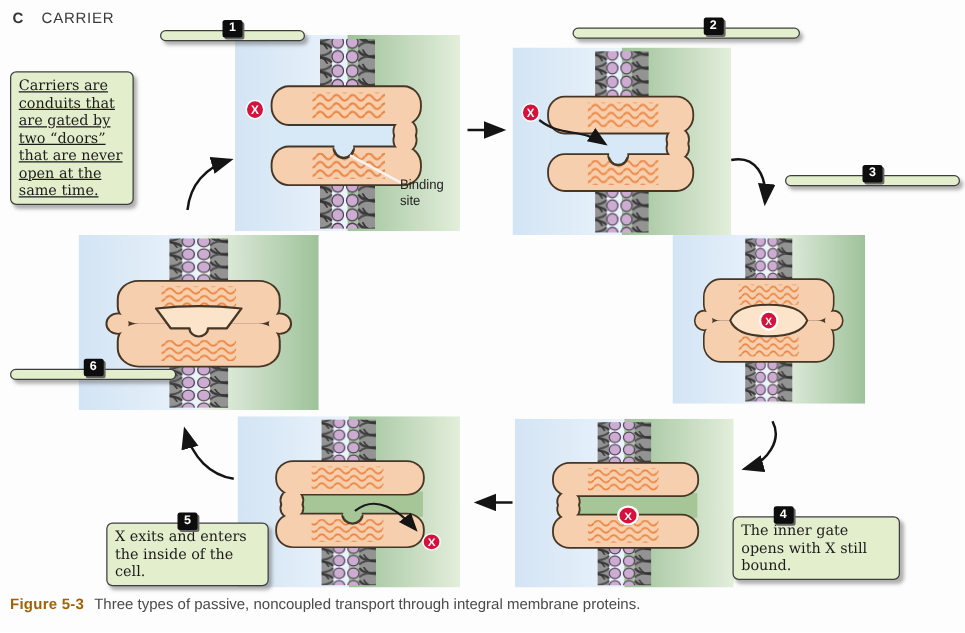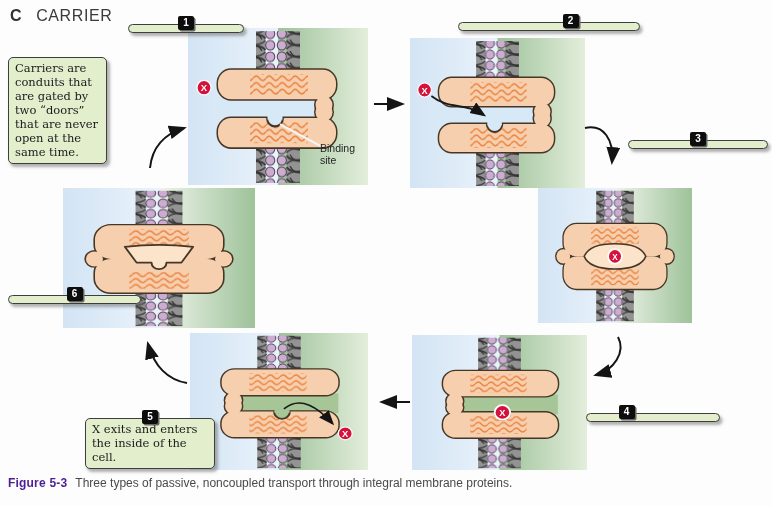--- a/index.html
+++ b/index.html
@@ -1,35 +1,35 @@
 <!DOCTYPE html>
 <html><head>
 <meta charset="utf-8">
 <style>
   html,body{margin:0;padding:0;background:#ffffff;}
   #stage{position:relative;width:772px;height:506px;background:#fdfdfd;overflow:hidden;
          font-family:"DejaVu Serif",serif;}
   
   #heading{position:absolute;left:10px;top:7px;font-family:"Liberation Sans",sans-serif;
-           font-size:16px;color:#3a3a3a;letter-spacing:.6px;}
+           font-size:12px;color:#3a3a3a;letter-spacing:.6px;}
   #heading .sec{font-weight:bold;margin-right:14px;color:#333;}
   
   svg.panel{position:absolute;display:block;}
   svg.arrow{position:absolute;display:block;overflow:visible;}
   
   .callout{position:absolute;background:#e3eecd;border:1.4px solid #3e3e3e;border-radius:5px;
            padding:3px 6px 4px;font-size:11.5px;line-height:14px;color:#1b1b1b;
            box-shadow:2.5px 3px 3px rgba(100,100,100,.5);box-sizing:border-box;}
   .badge{position:absolute;top:-9px;left:50%;transform:translateX(-50%);background:#0d0d0d;
          color:#fff;font:bold 10px/14px "Liberation Sans",sans-serif;width:16px;height:14px;
          text-align:center;border-radius:2px;box-shadow:1.5px 1.5px 0 #666;}
   
   #figcap{position:absolute;left:8px;top:476px;font-family:"Liberation Sans",sans-serif;
           font-size:12px;color:#4a4a4a;}
-  #figcap b{color:#4c1d95;margin-right:8px;letter-spacing:.2px;}
+  #figcap b{color:#a16207;margin-right:8px;letter-spacing:.2px;}
 </style>
 </head>
 <body>
 
 <div id="stage">
 
   <svg width="0" height="0" style="position:absolute">
     <defs>
       <linearGradient id="bgL" x1="0" y1="0" x2="1" y2="0">
         <stop offset="0" stop-color="#d3e4f4"></stop>
@@ -255,35 +255,36 @@
   <svg class="arrow" style="left:370px;top:394px" width="42" height="16" viewBox="0 0 42 16">
     <path d="M40,8 L12,8" fill="none" stroke="#141414" stroke-width="2" marker-end="url(#ah)"></path>
   </svg>
   <svg class="arrow" style="left:138px;top:336px" width="52" height="54" viewBox="0 0 52 54">
     <path d="M49,47 C30,44 16,30 10,8" fill="none" stroke="#141414" stroke-width="2" marker-end="url(#ah)"></path>
   </svg>
   <svg class="arrow" style="left:142px;top:122px" width="50" height="54" viewBox="0 0 50 54">
     <path d="M8,46 C10,26 22,12 42,6" fill="none" stroke="#141414" stroke-width="2" marker-end="url(#ah)"></path>
   </svg>
 
-  <div class="callout" style="left:8px;top:57px;width:99px;">
+  <div class="callout" style="left:8px;top:57px;width:99px;text-decoration:underline;">
     <span>Carriers are conduits that are gated by two “doors” that are never open at the same time.</span>
   </div>
 
   <div class="callout" style="left:128px;top:24px;width:116px;">
     <span class="badge">1</span>
   </div>
   <div class="callout" style="left:458px;top:22px;width:182px;">
     <span class="badge" style="left:62%">2</span>
   </div>
   <div class="callout" style="left:628px;top:140px;width:140px;">
     <span class="badge">3</span>
   </div>
   <div class="callout" style="left:586px;top:413px;width:134px;">
     <span class="badge" style="left:30%">4</span>
+    <span>The inner gate opens with X still bound.</span>
   </div>
   <div class="callout" style="left:85px;top:418px;width:130px;">
     <span class="badge">5</span>
     <span>X exits and enters the inside of the cell.</span>
   </div>
   <div class="callout" style="left:8px;top:295px;width:133px;">
     <span class="badge">6</span>
   </div>
 
   <div id="figcap">

